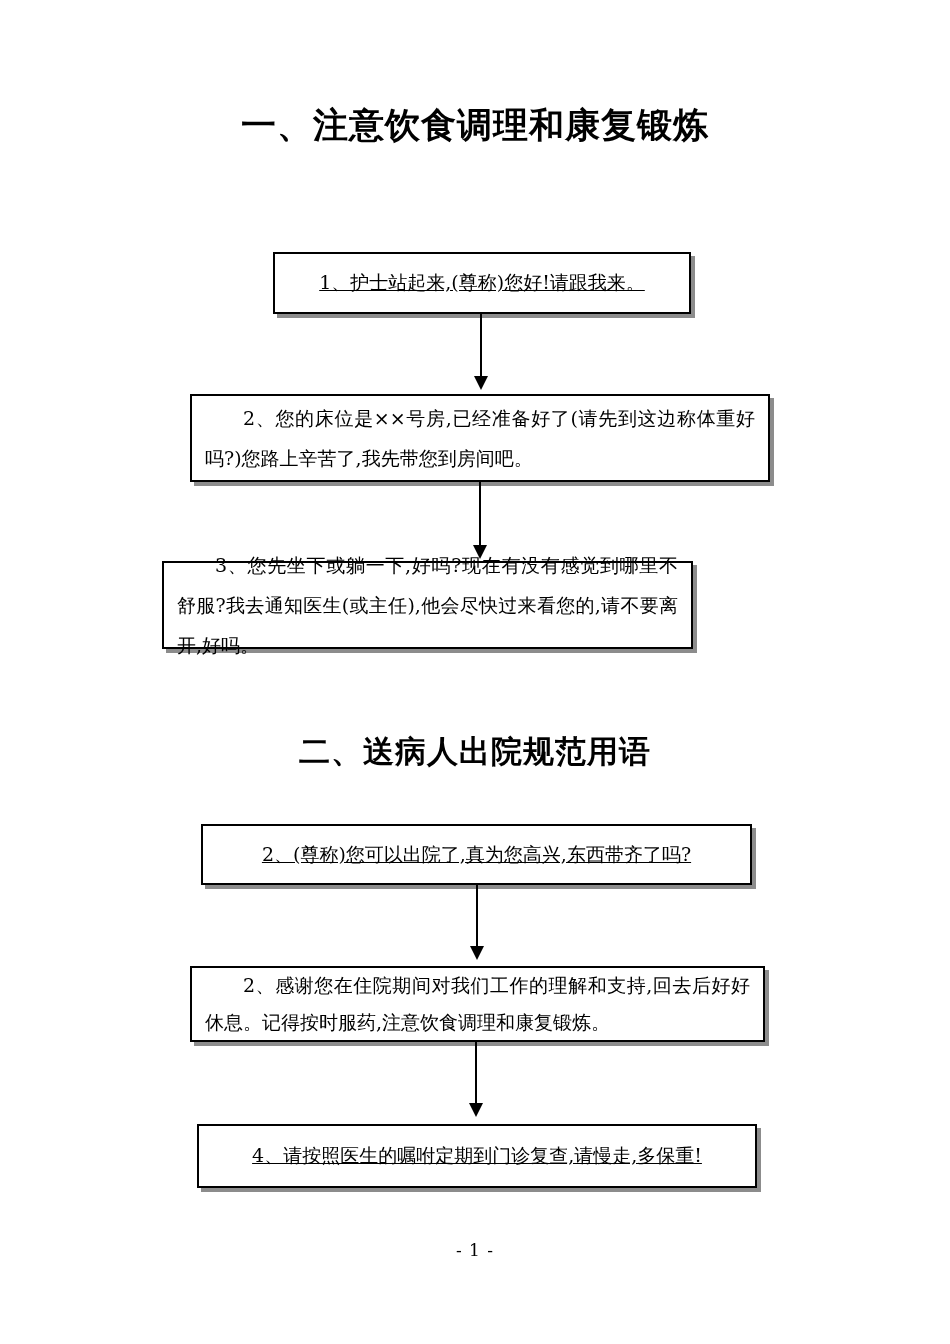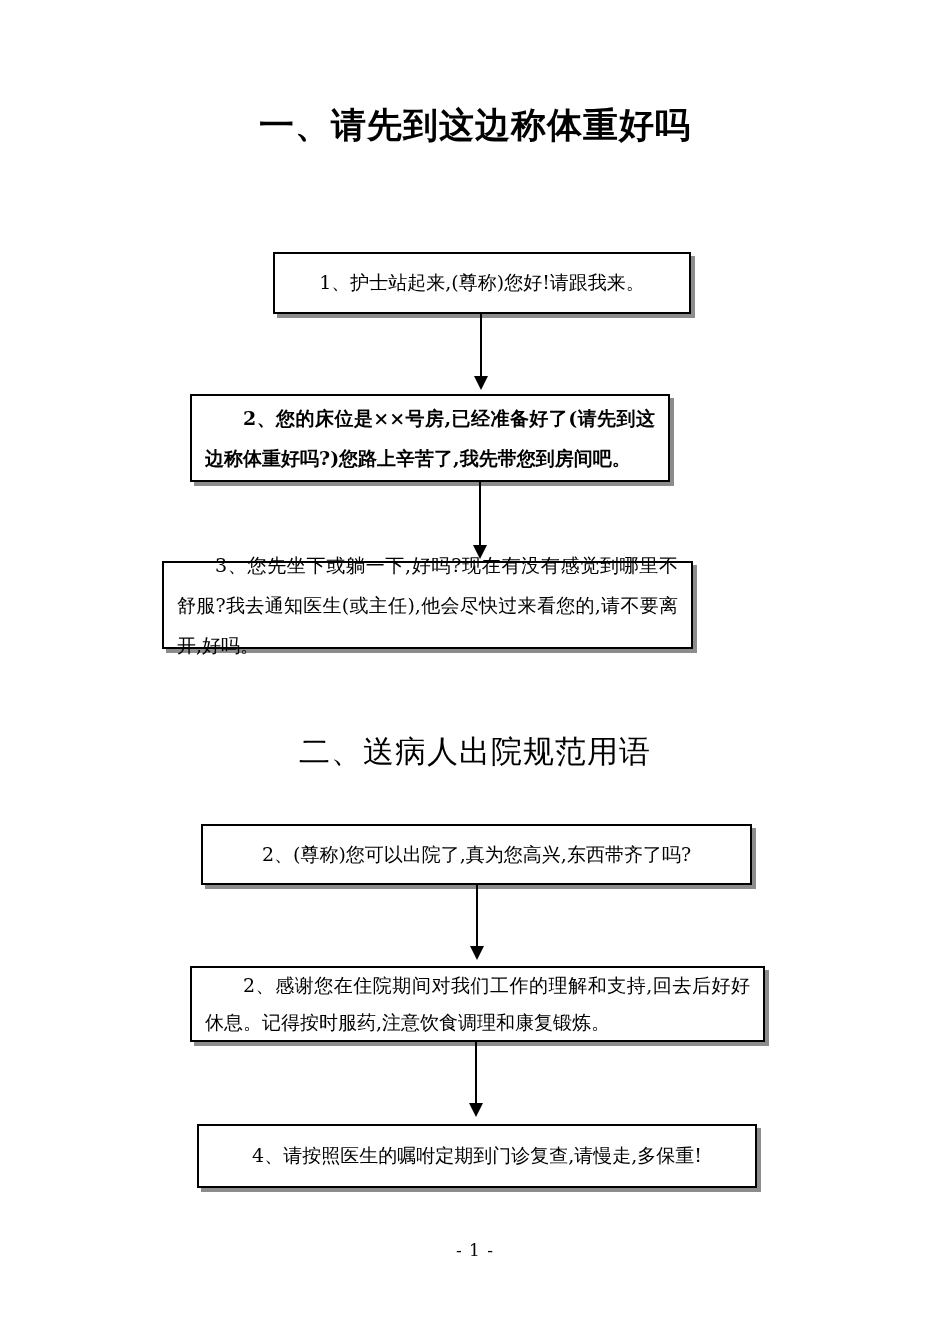--- a/index.html
+++ b/index.html
@@ -26,51 +26,52 @@
     white-space: nowrap;
   }
   .title-1 {
     top: 102px;
     font-size: 35px;
     font-weight: bold;
   }
   .title-2 {
     top: 731px;
     font-size: 31px;
-    font-weight: normal;
+    font-weight: bold;
   }
   .flow-box {
     position: absolute;
     box-sizing: border-box;
     border: 2px solid #000000;
     background: #ffffff;
     box-shadow: 4px 4px 0 0 #8c8c8c;
     display: flex;
     align-items: center;
   }
   .flow-box p {
     margin: 0;
     width: 100%;
     font-size: 19px;
     line-height: 1.45;
   }
   .flow-box.single p {
     text-align: center;
     padding: 0 10px;
+    text-decoration: underline;
   }
   .flow-box.multi p {
     text-align: justify;
     text-indent: 2em;
     padding: 0 13px;
   }
   .flow-box.multi.s1 p { line-height: 40px; }
   .flow-box.multi.s2 p { line-height: 37px; }
 
   .box-a1 { left: 273px; top: 252px; width: 418px; height: 62px; }
-  .box-a2 { left: 190px; top: 394px; width: 480px; height: 88px; font-weight: bold; }
+  .box-a2 { left: 190px; top: 394px; width: 580px; height: 88px; }
   .box-a3 { left: 162px; top: 561px; width: 531px; height: 88px; }
   .box-b1 { left: 201px; top: 824px; width: 551px; height: 61px; }
   .box-b2 { left: 190px; top: 966px; width: 575px; height: 76px; }
   .box-b3 { left: 197px; top: 1124px; width: 560px; height: 64px; }
 
   .arrow {
     position: absolute;
     width: 2px;
     background: #000000;
   }
@@ -98,21 +99,21 @@
     text-align: center;
     font-size: 17px;
     letter-spacing: 1px;
   }
 </style>
 </head>
 <body>
 
 <div class="page">
 
-  <h1 class="section-title title-1">一、请先到这边称体重好吗</h1>
+  <h1 class="section-title title-1">一、注意饮食调理和康复锻炼</h1>
 
   <div class="flow-box single box-a1">
     <p>1、护士站起来,(尊称)您好!请跟我来。</p>
   </div>
 
   <div class="arrow arrow-a1"></div>
 
   <div class="flow-box multi s1 box-a2">
     <p>2、您的床位是××号房,已经准备好了(请先到这边称体重好吗?)您路上辛苦了,我先带您到房间吧。</p>
   </div>

